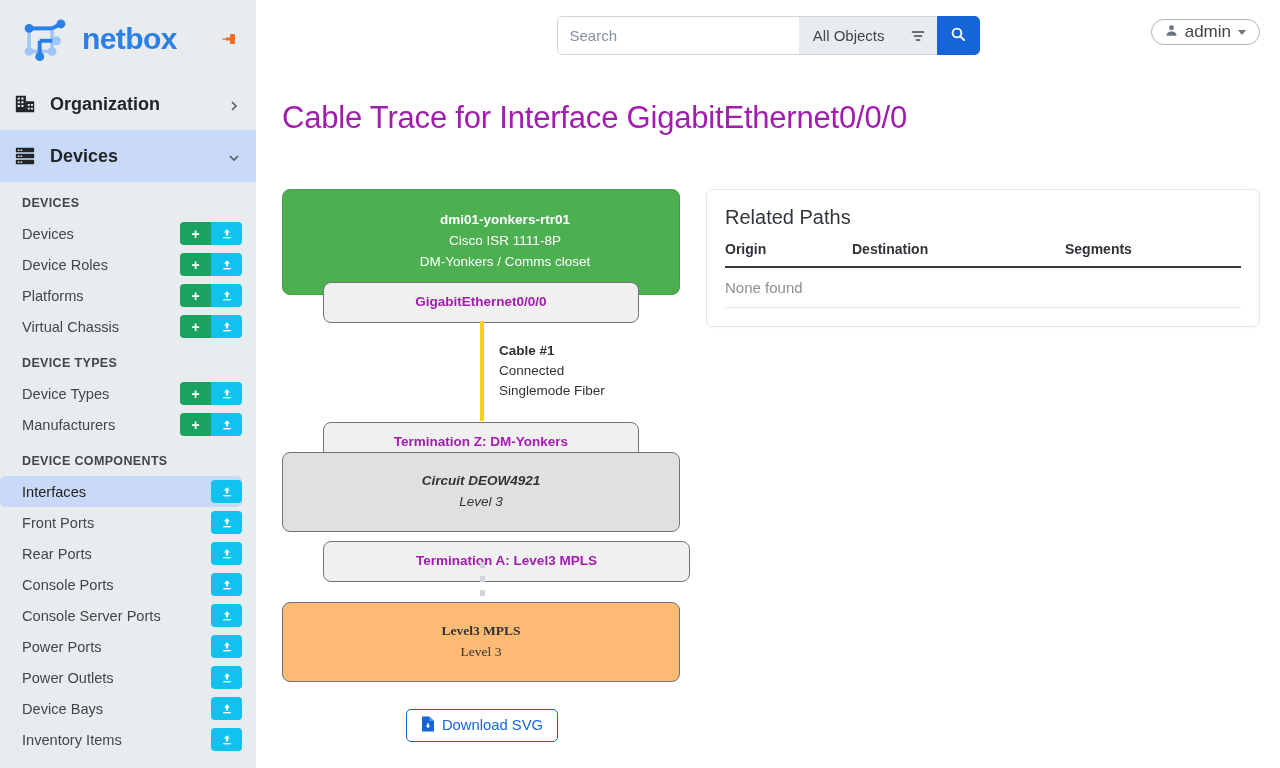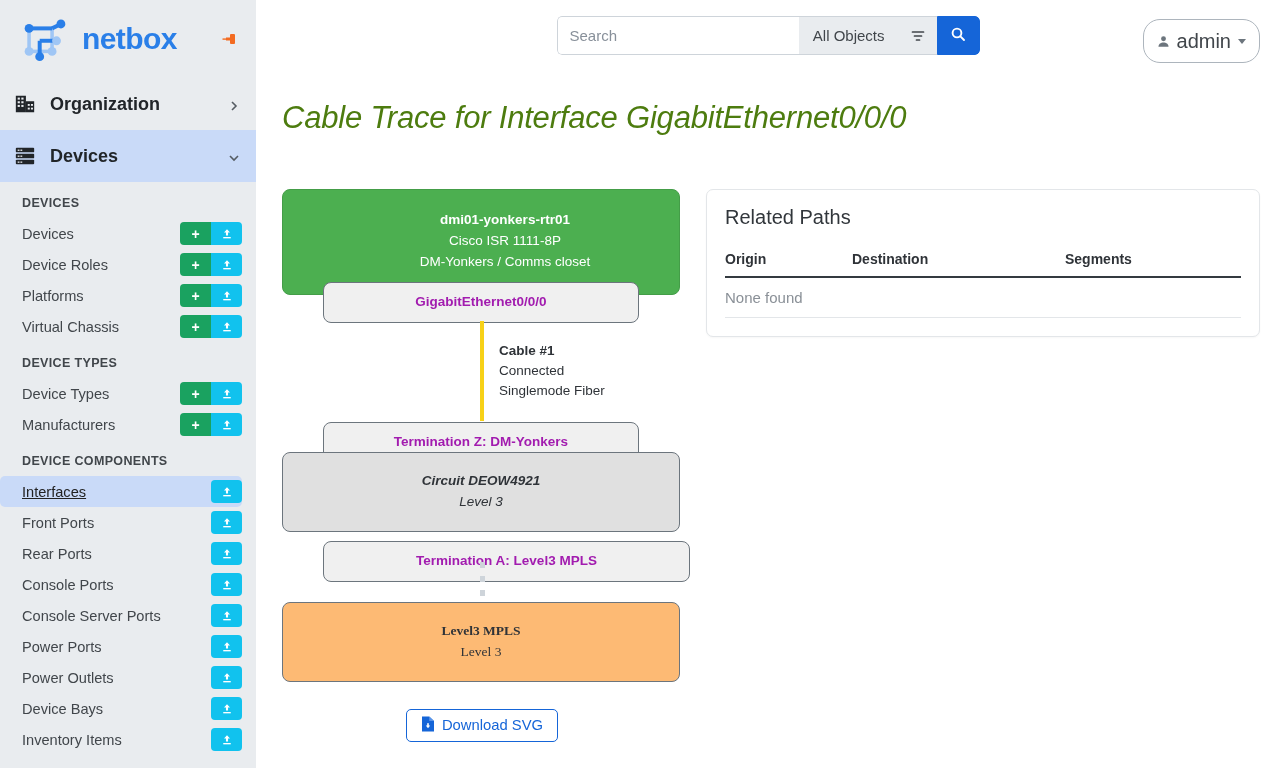--- a/index.html
+++ b/index.html
@@ -61,21 +61,21 @@
     margin: 0 14px 0 0;
     padding-left: 22px;
     cursor: pointer;
     border-radius: 5px;
   }
   .nav-item .ni-label {
     font-size: 14.6px; color: #41464b; flex: 1;
     white-space: nowrap; overflow: hidden;
   }
   .nav-item.selected { background: #c9daf8; }
-  .nav-item.selected .ni-label { color: #222; text-decoration: underline; }
+  .nav-item.selected .ni-label { color: #222; }
   .ni-btns { display: flex; flex: 0 0 auto; }
   .ni-btn {
     width: 31px; height: 23px;
     display: flex; align-items: center; justify-content: center;
     color: #fff; cursor: pointer;
   }
   .ni-btn.add { background: #1aa260; border-radius: 4px 0 0 4px; font-size: 14px; font-weight: 600; line-height: 1; }
   .ni-btn.imp { background: #11c2ee; border-radius: 0 4px 4px 0; }
   .ni-btn.imp.only { border-radius: 4px; }
   .ni-btn svg { width: 12px; height: 12px; }
@@ -127,36 +127,35 @@
     width: 43px;
     display: flex; align-items: center; justify-content: center;
     background: #1565d8; border: 1px solid #1565d8;
     border-radius: 0 5px 5px 0;
     cursor: pointer;
   }
   .search-go svg { width: 16px; height: 16px; color: #fff; }
 
   .user-btn {
     position: absolute; right: 20px; top: 19px;
-    height: 44px;
+    height: 26px;
     display: flex; align-items: center; gap: 7px;
     padding: 0 13px;
     border: 1px solid #adb5bd; border-radius: 17px;
     background: #fff; cursor: pointer;
-    font-size: 20px; color: #41464b;
+    font-size: 17px; color: #41464b;
   }
   .user-btn svg.uico { width: 13px; height: 13px; color: #6c757d; }
   .caret { width:0;height:0;border-left:4.5px solid transparent;border-right:4.5px solid transparent;border-top:5px solid #6c757d;}
 
   .page-title {
     font-size: 31px; font-weight: 400;
-    color: #4d7c0f;
+    color: #a21caf;
     padding: 8px 0 0 26px;
     letter-spacing: -0.2px;
-    font-style: italic;
   }
 
   .content { display: flex; padding: 28px 20px 0 26px; gap: 24px; }
   .trace-col { width: 400px; flex: 0 0 400px; position: relative; }
   .side-col { flex: 1; padding-top: 4px; }
 
   
   .trace-svg-area { position: relative; width: 400px; height: 510px; }
 
   .node {
@@ -218,21 +217,21 @@
   }
 
   
   .card {
     border: 1px solid #e3e6e9;
     border-radius: 7px;
     background: #fff;
     padding: 16px 18px 18px 18px;
     box-shadow: 0 1px 2px rgba(0,0,0,0.035);
   }
-  .card-title { font-size: 20px; font-weight: 400; color: #31363b; margin-bottom: 22px; }
+  .card-title { font-size: 20px; font-weight: 400; color: #31363b; margin-bottom: 12px; }
   table.rp { width: 100%; border-collapse: collapse; }
   table.rp th {
     text-align: left; font-size: 14px; font-weight: 700;
     color: #2f3338; padding: 0 0 9px 0;
     border-bottom: 2px solid #343a40;
   }
   table.rp th.c-origin { width: 127px; }
   table.rp th.c-dest { width: 213px; }
   table.rp td {
     font-size: 15px; color: #8a9097;

